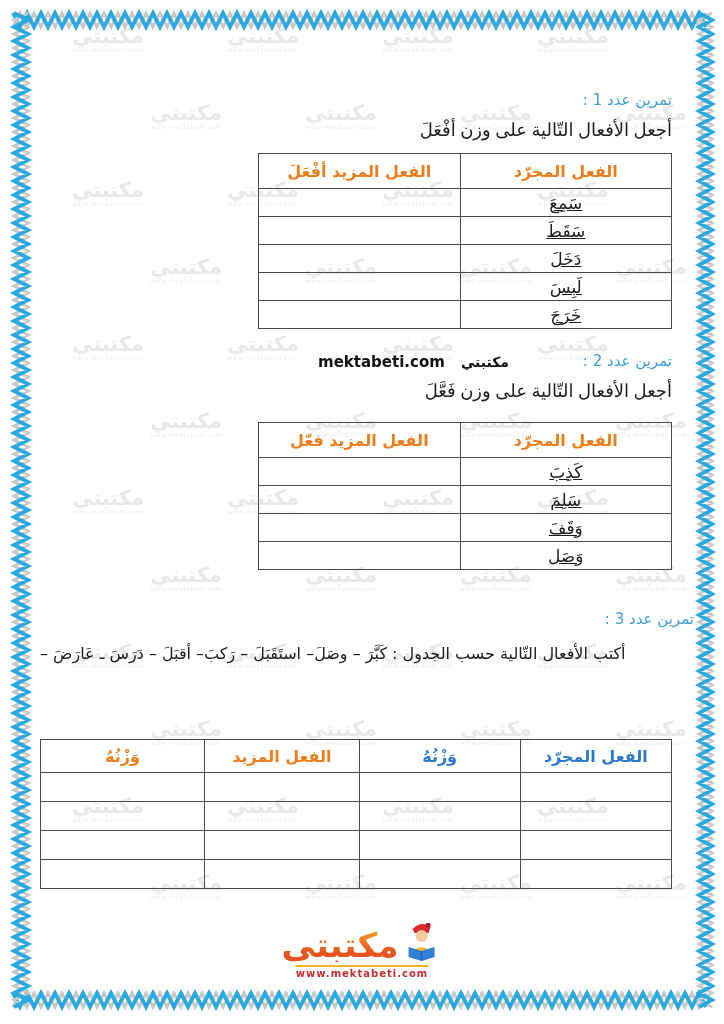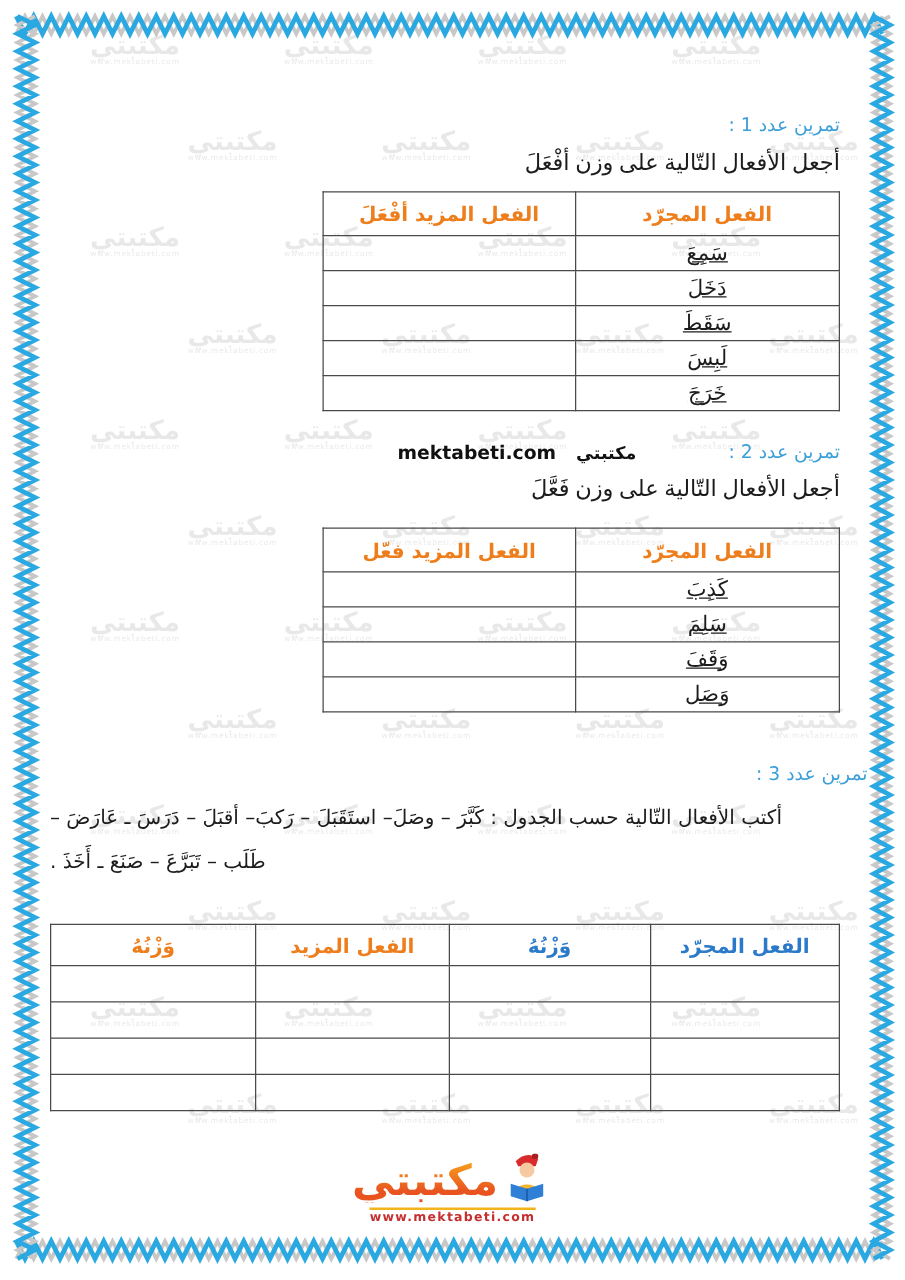--- a/index.html
+++ b/index.html
@@ -290,25 +290,25 @@
       <tbody>
           <tr>
         <th class="th-orange">الفعل المجرّد</th>
         <th class="th-orange">الفعل المزيد أفْعَلَ</th>
       </tr>
       <tr>
         <td>سَمِعَ</td>
         <td></td>
       </tr>
       <tr>
+        <td>سَقَطَ</td>
+        <td></td>
+      </tr>
+      <tr>
         <td>دَخَلَ</td>
-        <td></td>
-      </tr>
-      <tr>
-        <td>سَقَطَ</td>
         <td></td>
       </tr>
       <tr>
         <td>لَبِسَ</td>
         <td></td>
       </tr>
       <tr>
         <td>خَرَجَ</td>
         <td></td>
       </tr>
@@ -347,21 +347,20 @@
       <tr>
         <td>وَصَل</td>
         <td></td>
       </tr>
     </tbody>
       </table>
 
     <div class="ex-title" style="top:610px; right:30px;">تمرين عدد 3 :</div>
     <div class="ex3-par" style="top:636px; right:30px; left:40px;">
       <div class="l1">أكتب الأفعال التّالية حسب الجدول : كَبَّرَ – وصَلَ–  استَقَبَلَ – رَكبَ– أقبَلَ – دَرَسَ ـ عَارَضَ –</div>
-      <div class="l2">طَلَب – تَبَرَّعَ – صَنَعَ ـ أَخَذَ .</div>
     </div>
 
     <table class="sheet t3" style="top:739px; left:40px; width:632px;">
       <colgroup>
           <col style="width:24%">
           <col style="width:25.5%">
           <col style="width:24.5%">
           <col style="width:26%">
         </colgroup>
       <tbody>

